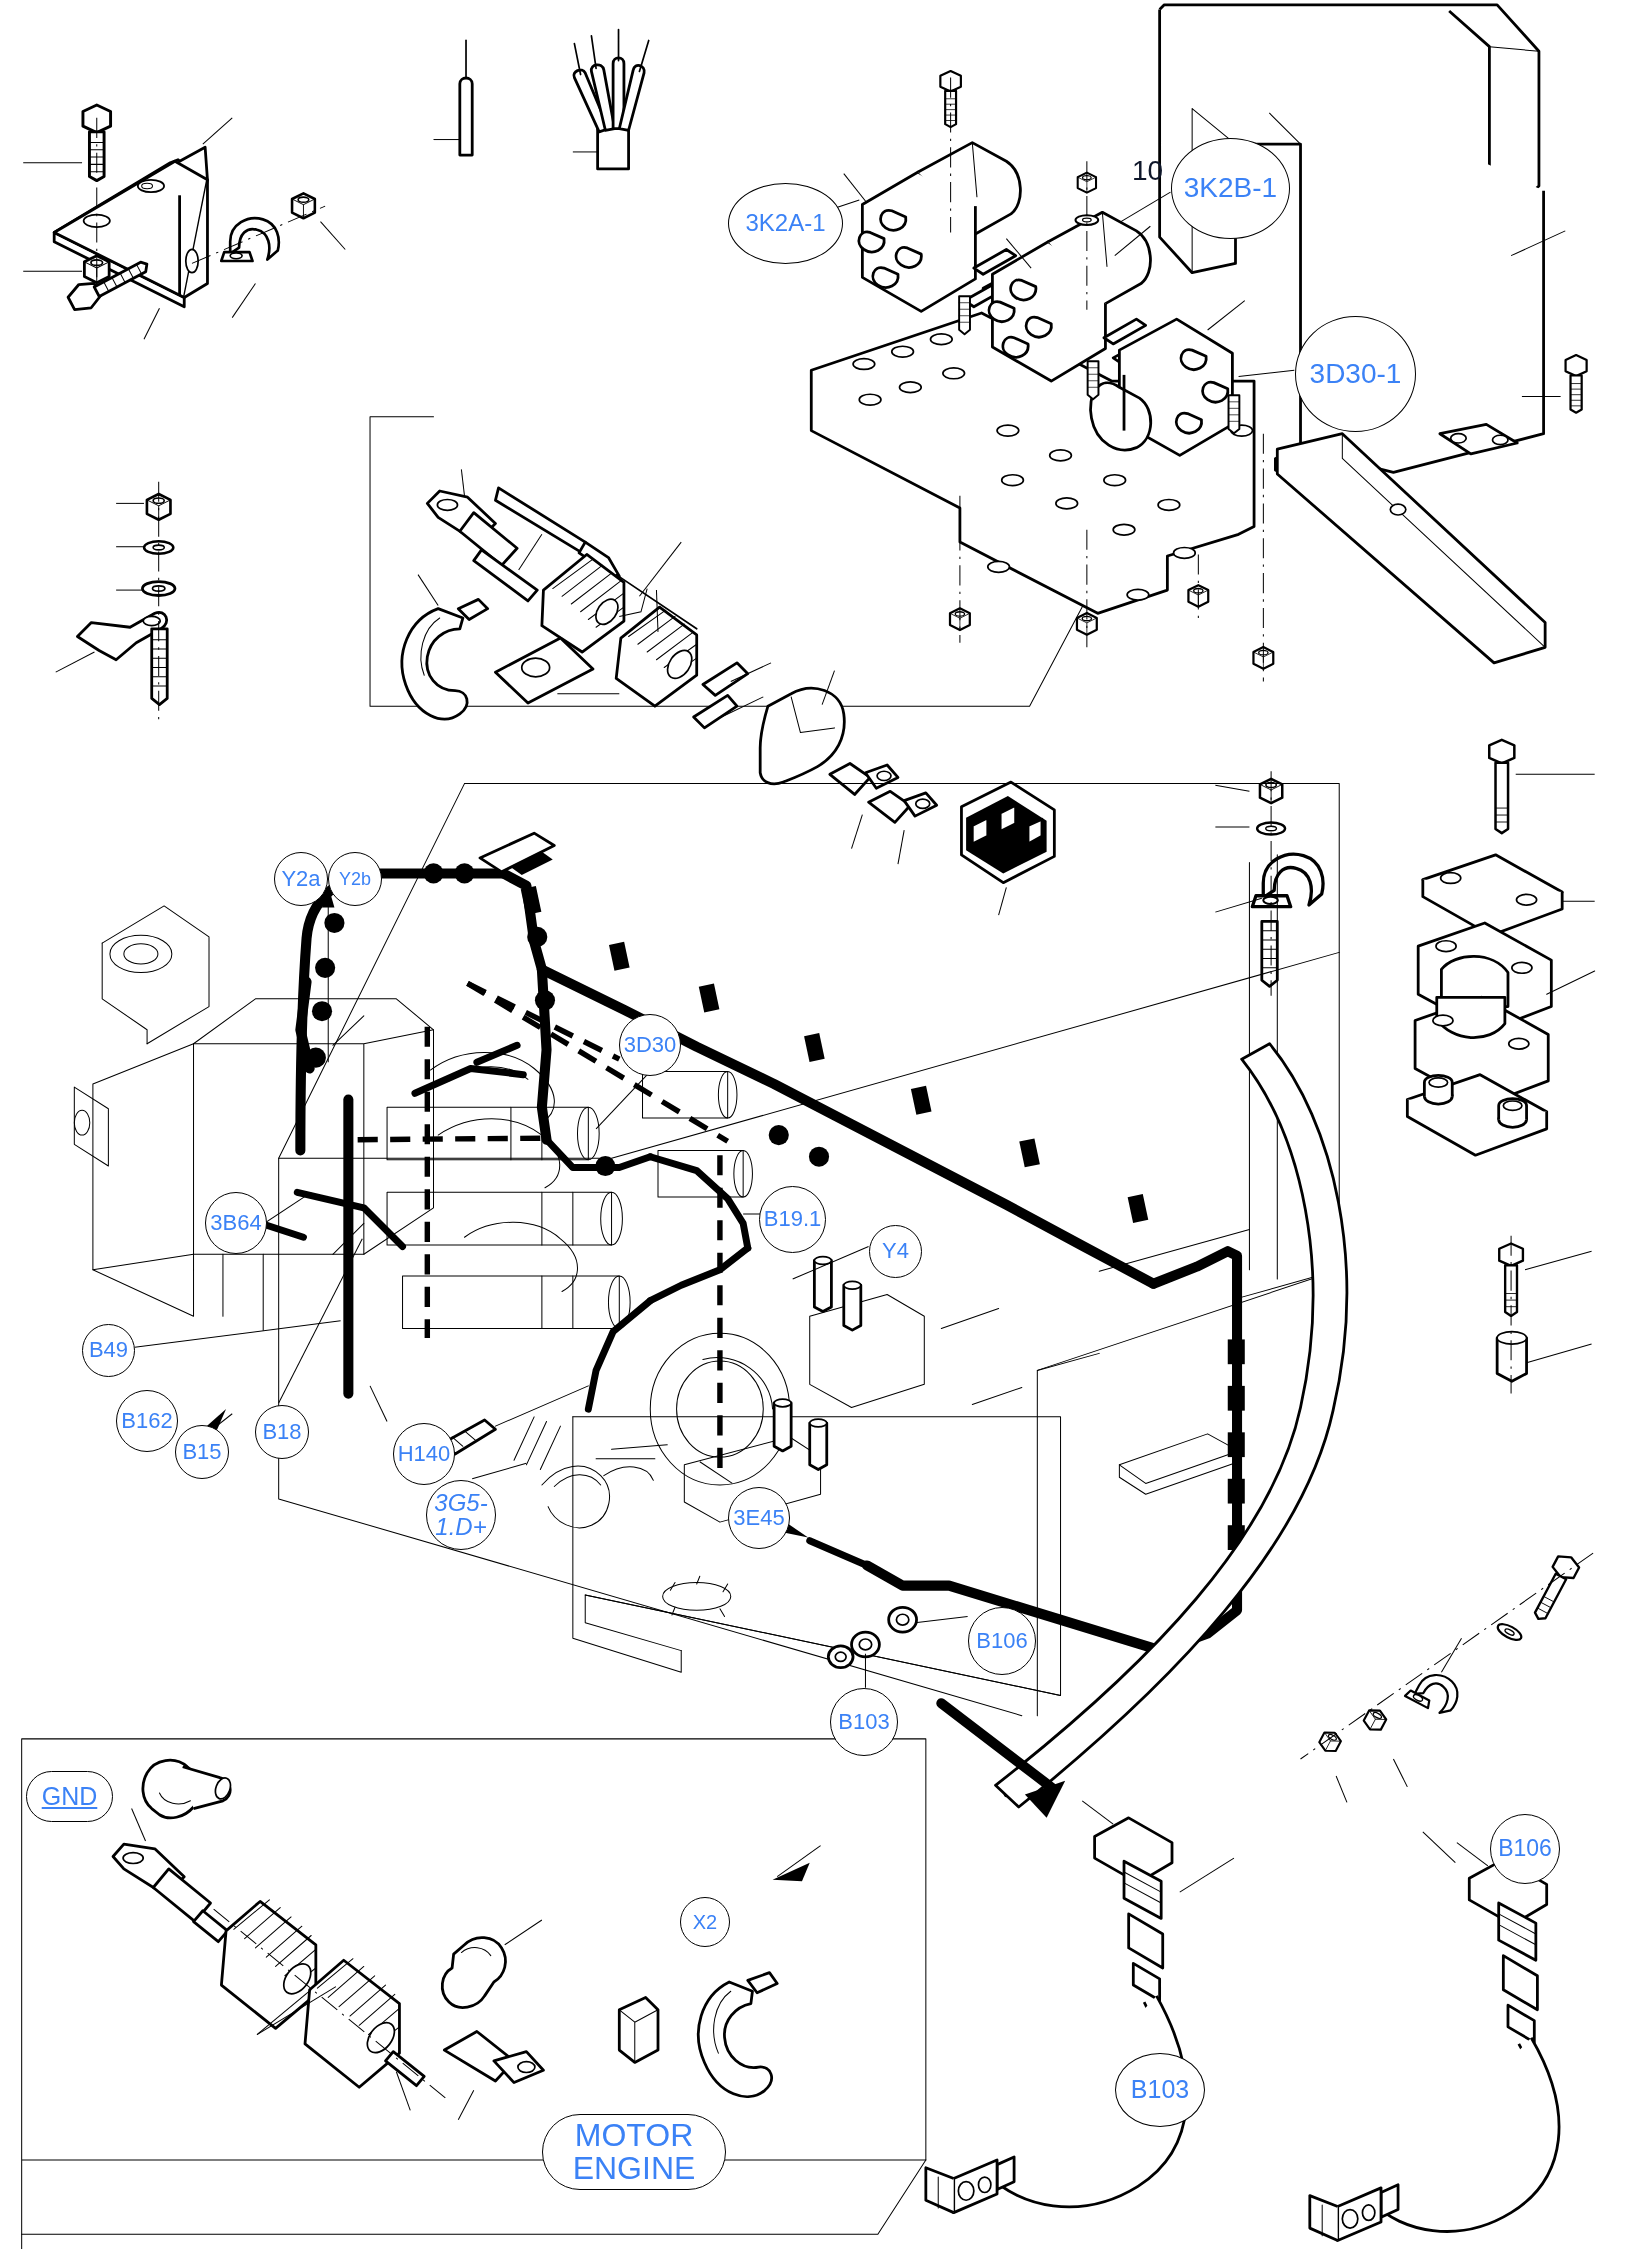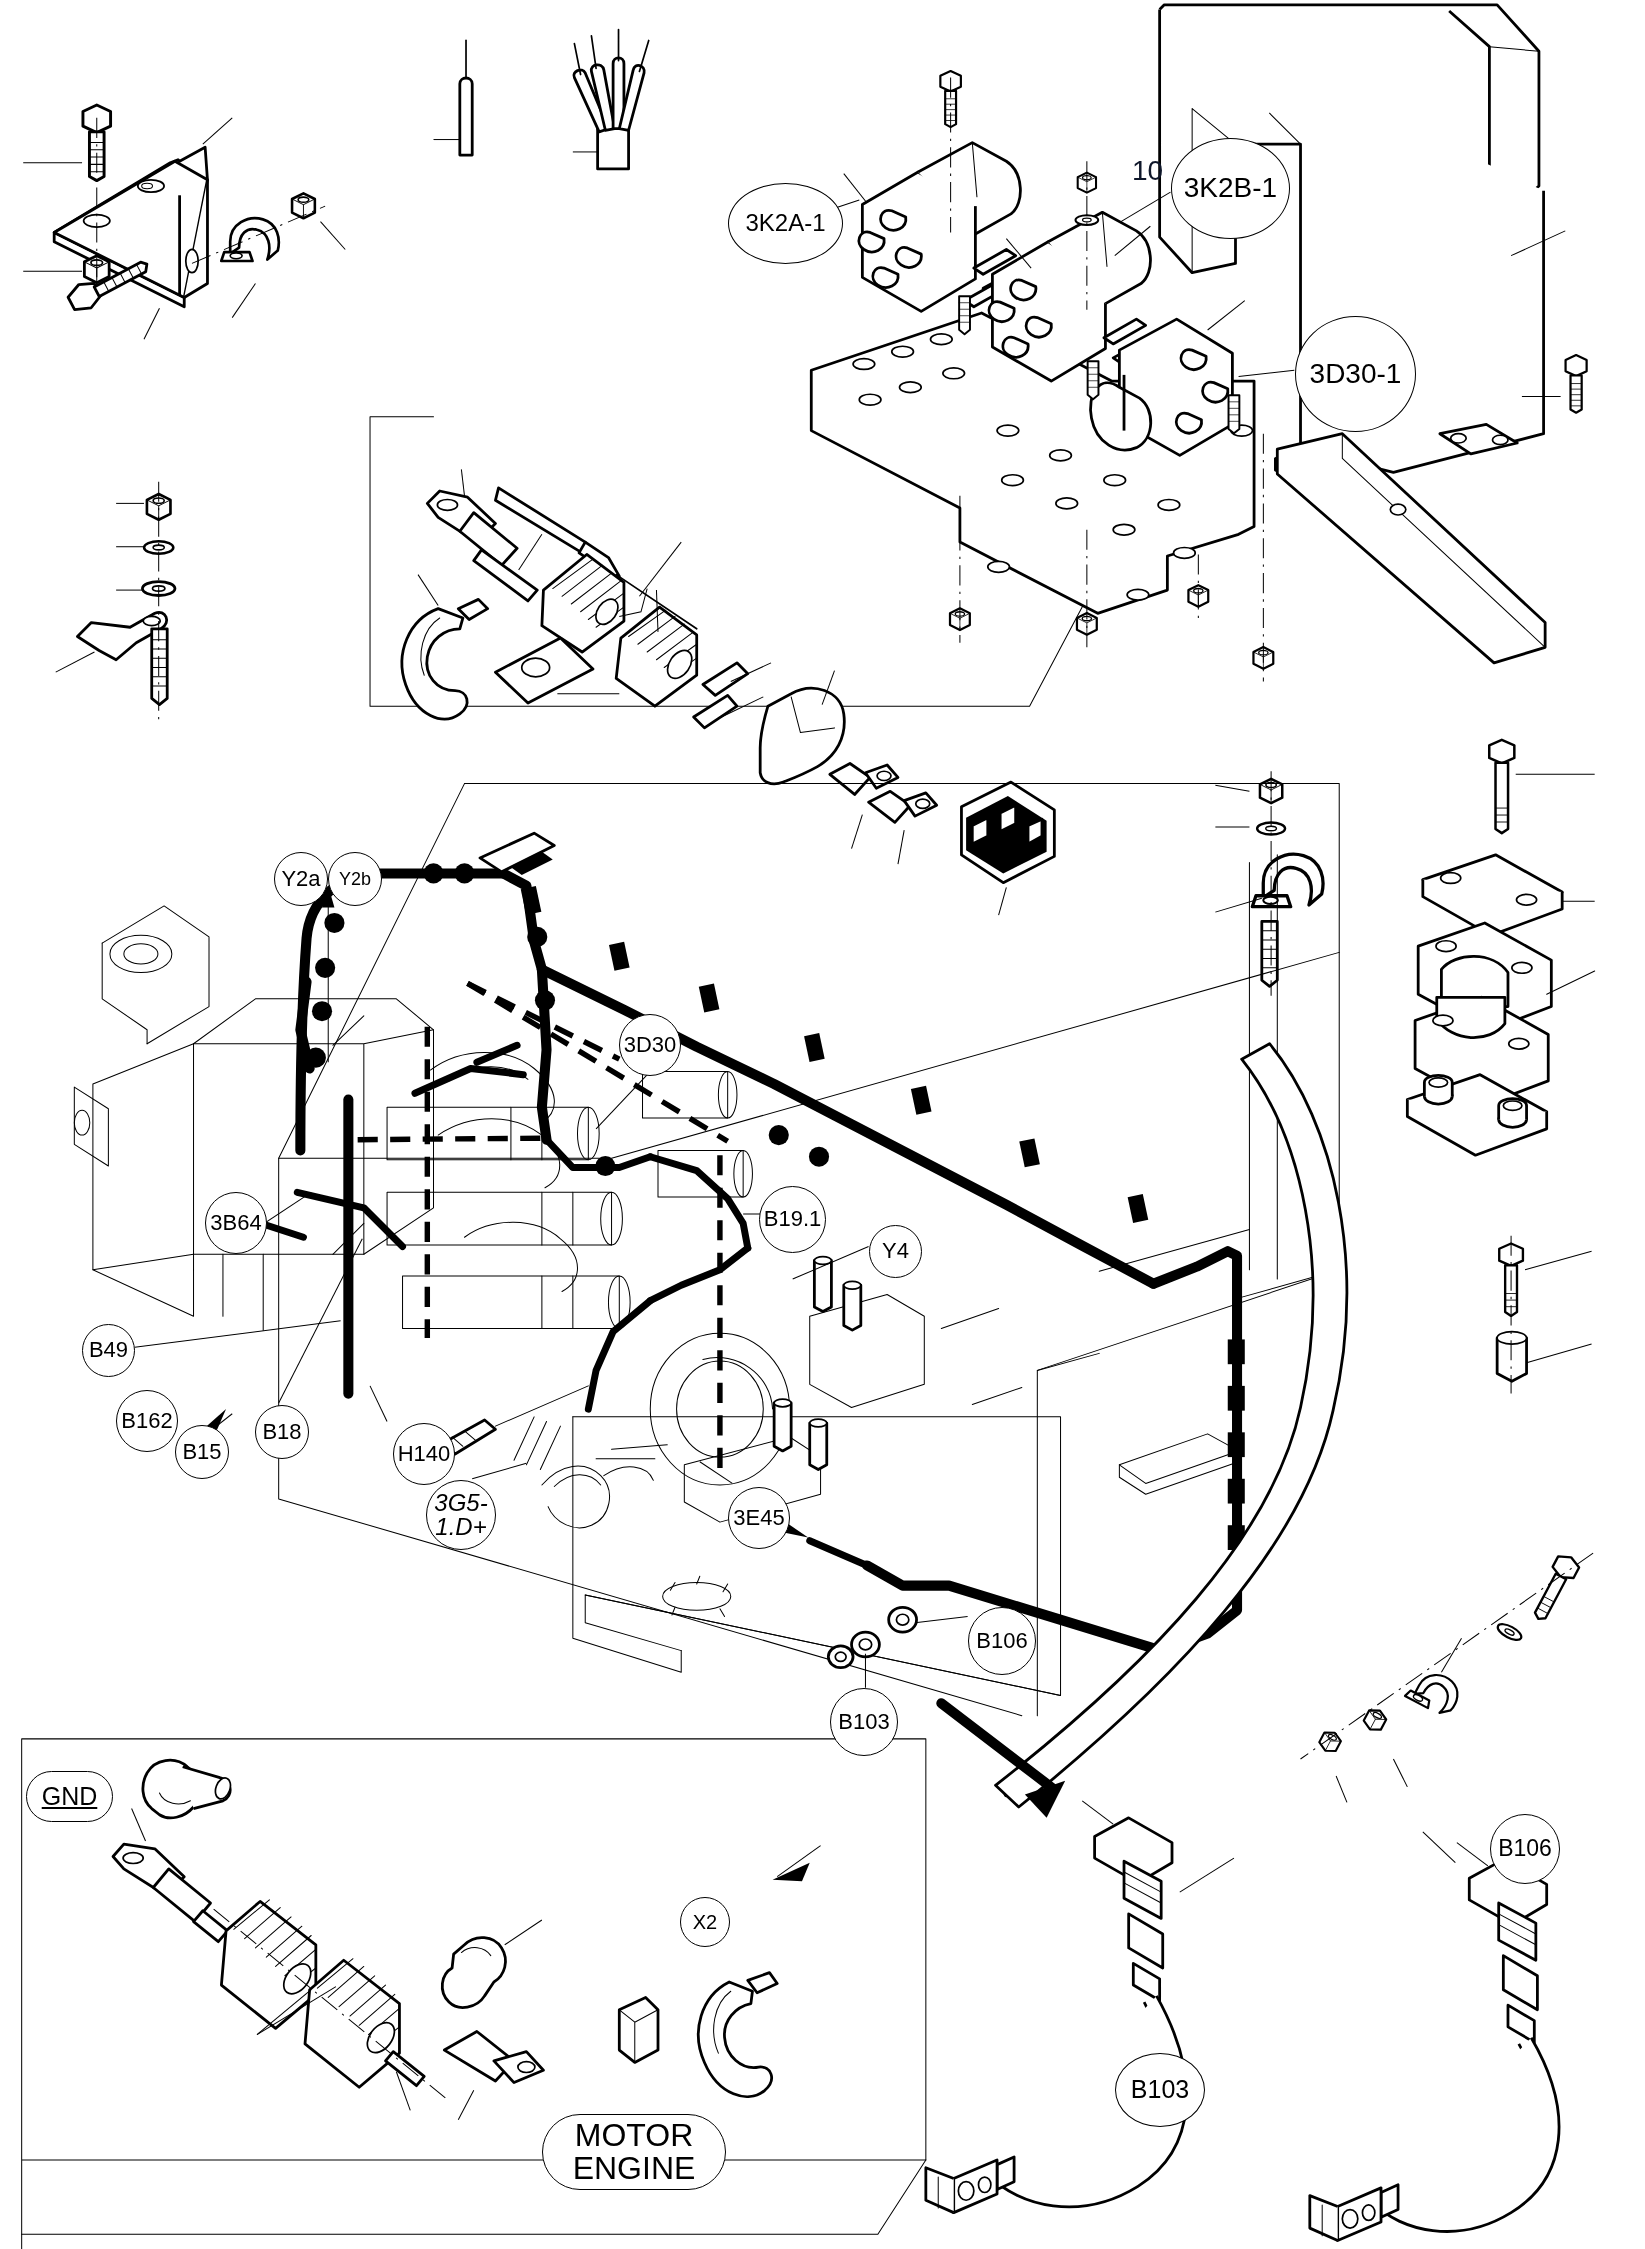--- a/index.html
+++ b/index.html
@@ -12,21 +12,21 @@
   }
   #art{position:absolute;left:0;top:0;width:1645px;height:2250px;}
   
   .balloon{
     position:absolute;
     display:flex;align-items:center;justify-content:center;
     text-align:center;
     border:1.2px solid #000;
     border-radius:50%;
     background:#ffffff;
-    color:#000000;
+    color:#3b82f6;
     font-family:"Liberation Sans", sans-serif;
     line-height:1.02;
     box-sizing:border-box;
     white-space:pre-line;
     z-index:40;
   }
   .balloon.stadium{border-radius:773px;}
   .plain{
     position:absolute;
     color:#0f172a;

